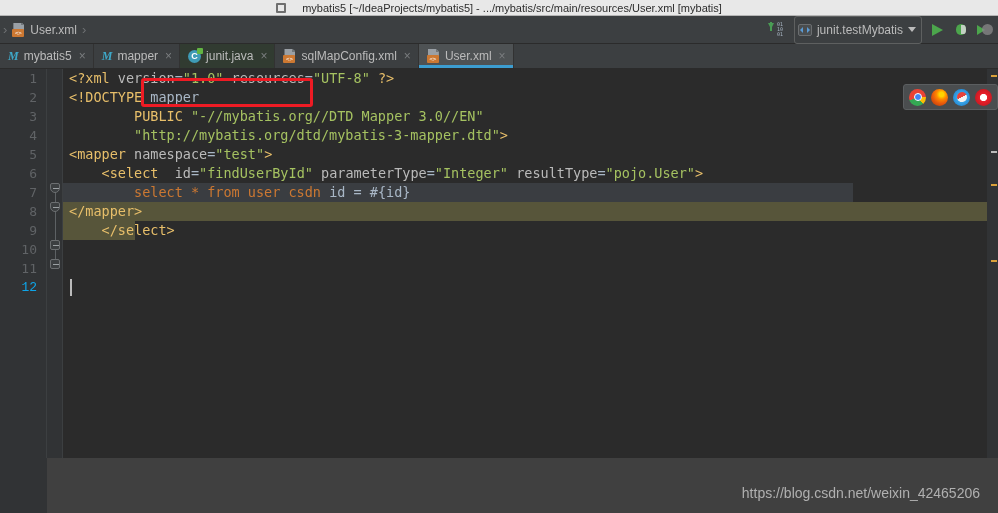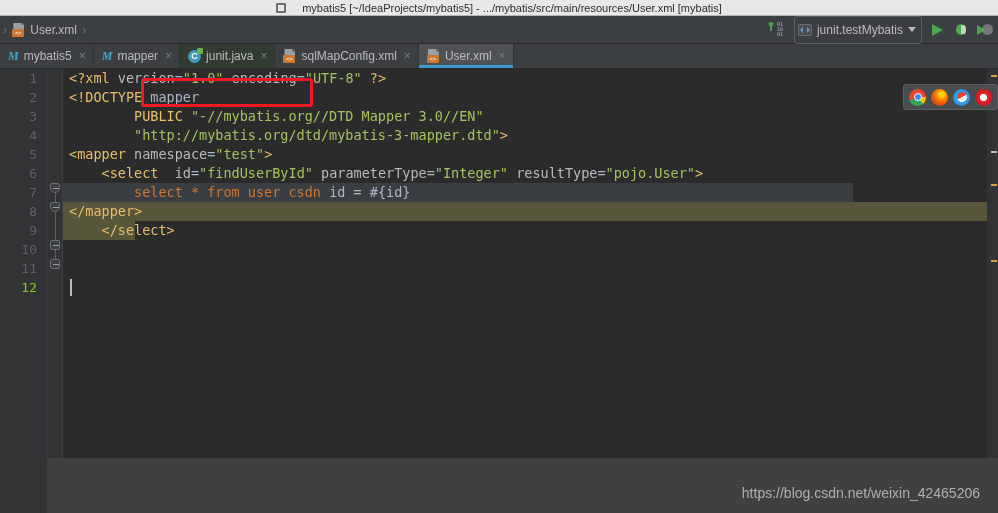--- a/index.html
+++ b/index.html
@@ -300,21 +300,21 @@
   }
   .gutter .ln {
     height: 19px;
     line-height: 19px;
     text-align: right;
     padding-right: 9px;
     font-family: "DejaVu Sans Mono", monospace;
     font-size: 13px;
     color: #606366;
   }
-  .gutter .ln.cur { color: #84cc16; }
+  .gutter .ln.cur { color: #0ea5e9; font-family: Liberation Mono, monospace; }
 
   .foldcol {
     width: 16px;
     flex: none;
     background: #313335;
     position: relative;
     border-right: 1px solid #3c3f41;
   }
   .fold {
     position: absolute;
@@ -599,21 +599,21 @@
     <span class="fold" style="top:190px"></span>
   </div>
 
   <div class="code" id="code">
 
     <div class="band sel" style="top:114px; left:0; width:790px;"></div>
     <div class="band olive" style="top:133px; left:0; width:100%;"></div>
     <div class="band olive" style="top:152px; left:0; width:72px;"></div>
 
     <div id="lines" style="position:relative">
-        <div class="line"><span class="k-tag">&lt;?xml </span><span class="k-attr">version</span><span class="k-plain">=</span><span class="k-str">"1.0"</span><span class="k-plain"> </span><span class="k-attr">encoding</span><span class="k-plain">=</span><span class="k-str">"UTF-8"</span><span class="k-plain"> </span><span class="k-tag">?&gt;</span></div>
+        <div class="line"><span class="k-tag">&lt;?xml </span><span class="k-attr">version</span><span class="k-plain">=</span><span class="k-str">"1.0"</span><span class="k-plain"> </span><span class="k-attr">resources</span><span class="k-plain">=</span><span class="k-str">"UTF-8"</span><span class="k-plain"> </span><span class="k-tag">?&gt;</span></div>
         <div class="line"><span class="k-tag">&lt;!DOCTYPE </span><span class="k-plain">mapper</span></div>
         <div class="line"><span class="k-plain">        </span><span class="k-tag">PUBLIC </span><span class="k-str">"-//mybatis.org//DTD Mapper 3.0//EN"</span></div>
         <div class="line"><span class="k-plain">        </span><span class="k-str">"http://mybatis.org/dtd/mybatis-3-mapper.dtd"</span><span class="k-tag">&gt;</span></div>
         <div class="line"><span class="k-tag">&lt;mapper</span><span class="k-plain"> </span><span class="k-attr">namespace</span><span class="k-plain">=</span><span class="k-str">"test"</span><span class="k-tag">&gt;</span></div>
         <div class="line"><span class="k-plain">    </span><span class="k-tag">&lt;select </span><span class="k-plain"> </span><span class="k-attr">id</span><span class="k-plain">=</span><span class="k-str">"findUserById"</span><span class="k-plain"> </span><span class="k-attr">parameterType</span><span class="k-plain">=</span><span class="k-str">"Integer"</span><span class="k-plain"> </span><span class="k-attr">resultType</span><span class="k-plain">=</span><span class="k-str">"pojo.User"</span><span class="k-tag">&gt;</span></div>
         <div class="line"><span class="k-plain">        </span><span class="k-sql">select </span><span class="k-sql">* </span><span class="k-sql">from </span><span class="k-sql">user </span><span class="k-sql">csdn </span><span class="k-plain">id </span><span class="k-plain">= </span><span class="k-plain">#{id}</span></div>
         <div class="line"><span class="k-tag">&lt;/mapper&gt;</span></div>
         <div class="line"><span class="k-plain">    </span><span class="k-tag">&lt;/select&gt;</span></div>
         <div class="line">&nbsp;</div>
         <div class="line">&nbsp;</div>

